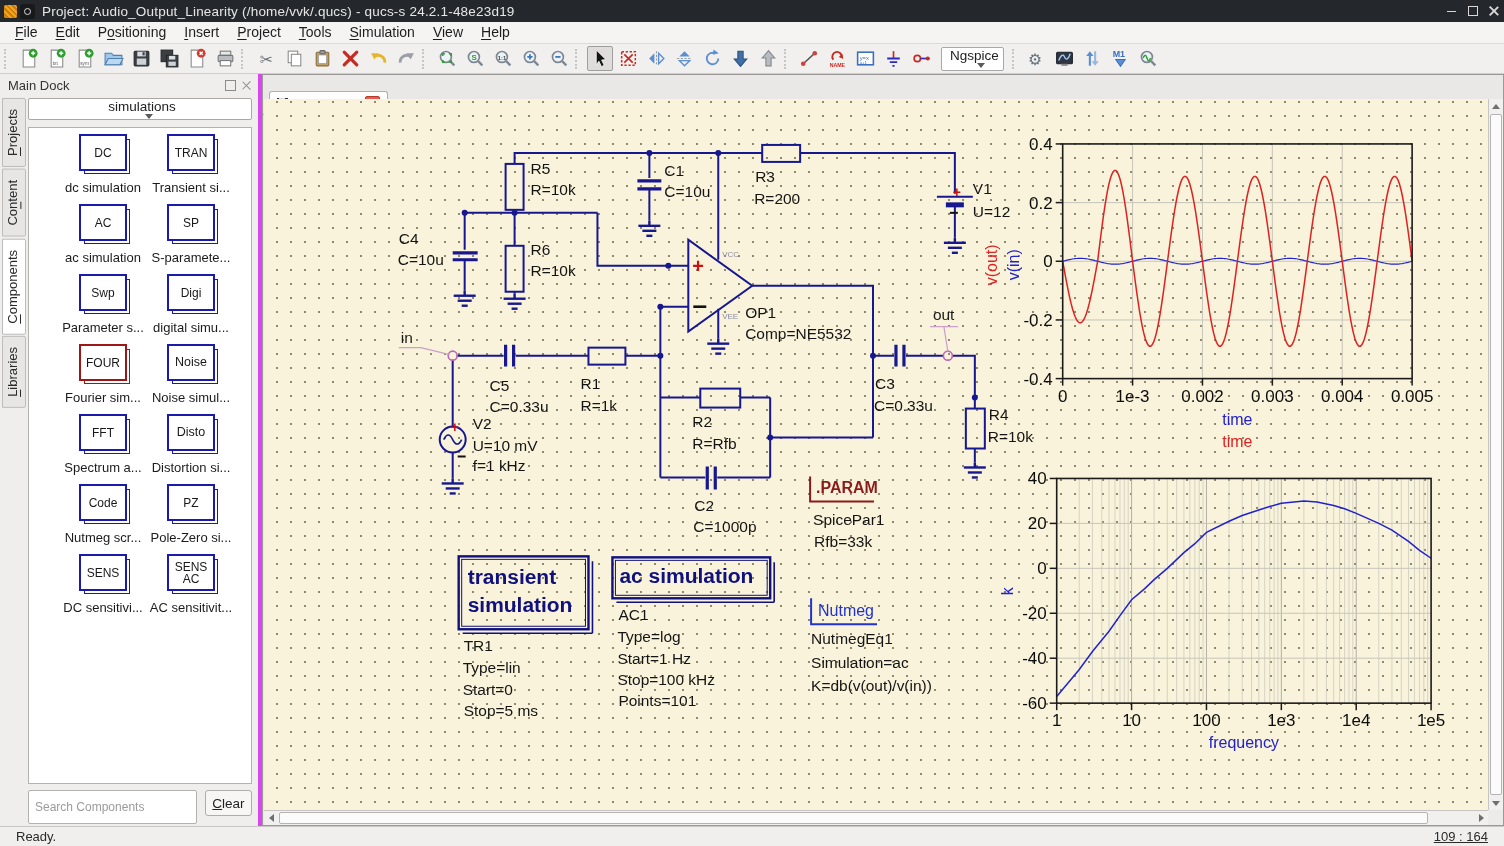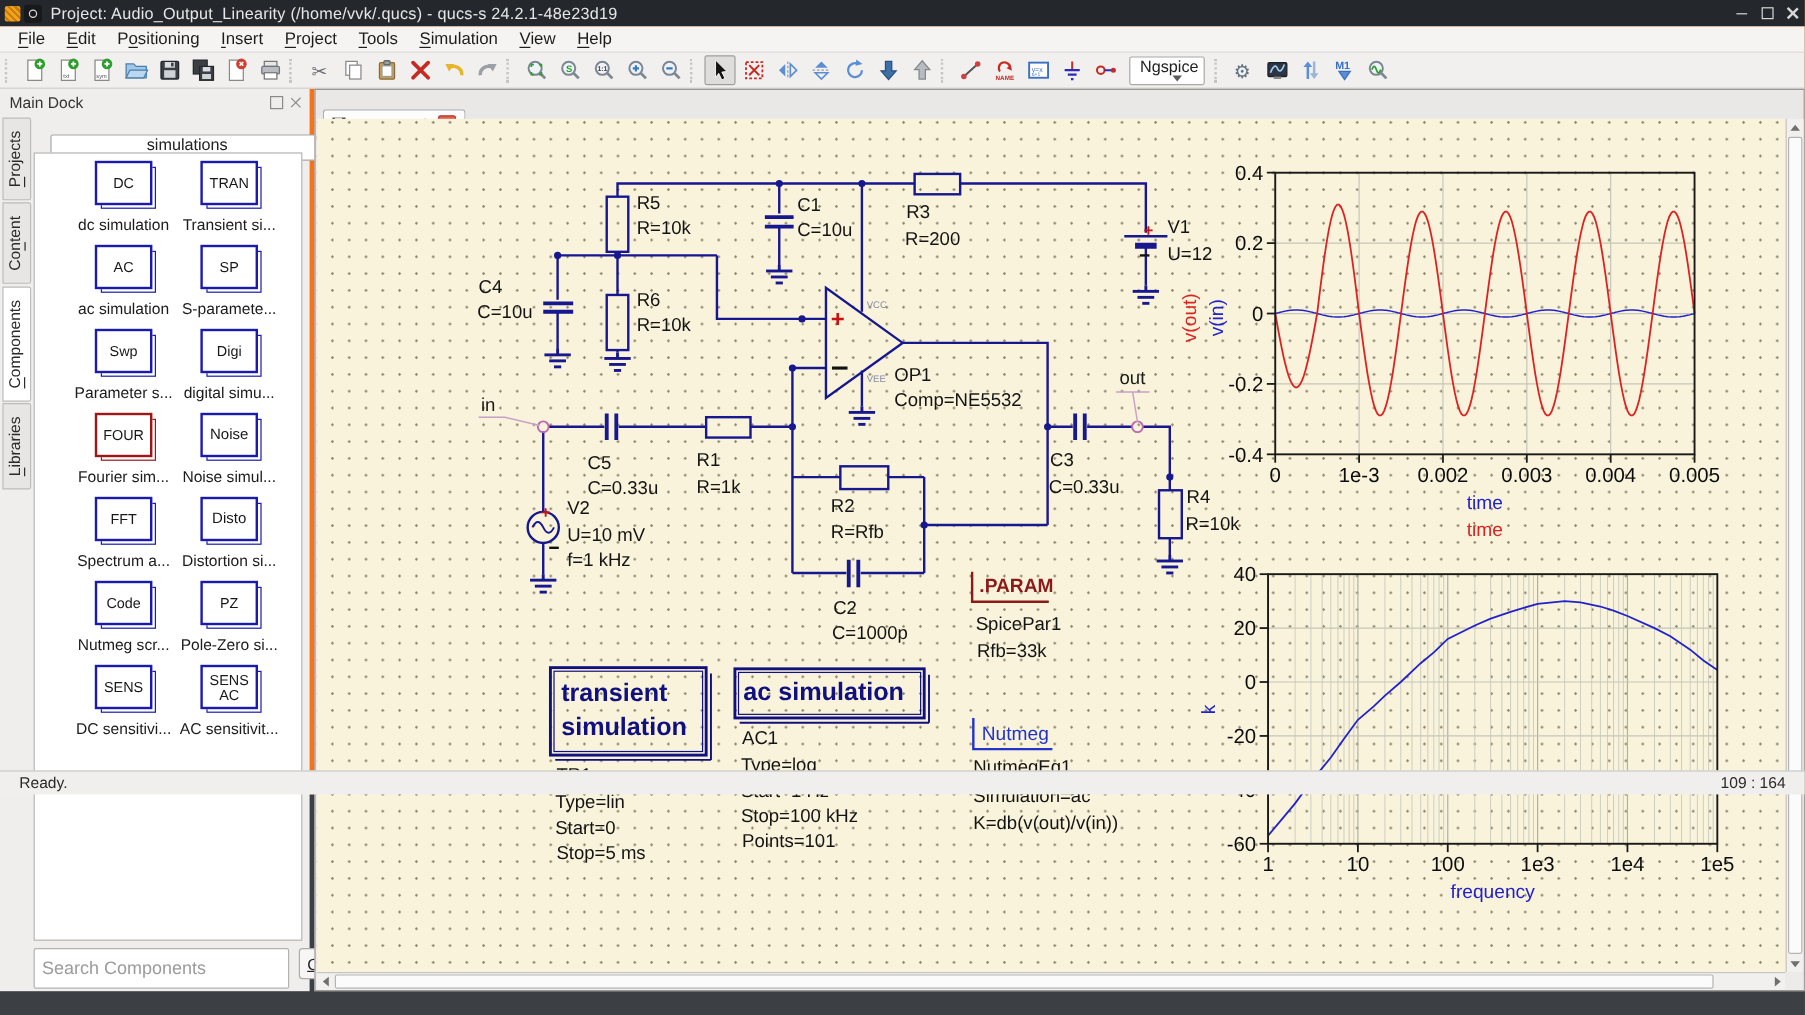--- a/index.html
+++ b/index.html
@@ -1,17 +1,17 @@
 <!DOCTYPE html>
 <html><head>
 <meta charset="utf-8">
 <style>
   html,body{margin:0;padding:0;background:#3c3f43;}
   body{width:1504px;height:846px;overflow:hidden;font-family:"Liberation Sans",sans-serif;-webkit-font-smoothing:antialiased;}
-  .app{position:relative;width:1504px;height:662px;background:#f97316;}
+  .app{position:relative;width:1504px;height:846px;background:#d946ef;}
   
   .titlebar{position:absolute;left:0;top:0;width:100%;height:22px;background:#24282c;display:flex;align-items:center;color:#e6e6e6;}
   .qucs-logo{width:13px;height:13px;margin:0 3px 0 4px;background:repeating-linear-gradient(45deg,#f4a21a,#f4a21a 2px,#c87d10 2px,#c87d10 4px);border-radius:2px;flex:0 0 auto;}
   .app-icon{width:15px;height:15px;background:#17191b;border-radius:3px;margin-right:7px;position:relative;flex:0 0 auto;}
   .app-icon::after{content:"";position:absolute;left:4px;top:4px;width:5px;height:5px;border:1.5px solid #dcdcdc;border-radius:50%;}
   .title{font-size:13.5px;letter-spacing:.2px;white-space:nowrap;}
   .winbtns{margin-left:auto;display:flex;align-items:center;height:100%;}
   .winbtn{width:21px;height:100%;display:flex;align-items:center;justify-content:center;position:relative;}
   .glyph-min{width:9px;height:0;border-top:1.6px solid #d8d8d8;}
   .glyph-max{width:8px;height:8px;border:1.4px solid #d8d8d8;}
@@ -23,40 +23,40 @@
   .menu-item{font-size:14px;color:#1d1d1d;padding:2px 9px;white-space:nowrap;}
   .menu-item u{text-underline-offset:2px;}
   
   .toolbar{position:absolute;left:0;top:44px;width:100%;height:30px;background:#f1f0ef;border-bottom:1px solid #cfcecd;display:flex;align-items:center;padding-left:2px;box-sizing:border-box;}
   .tb-handle{width:5px;height:20px;border-left:2px dotted #c6c5c4;margin:0 4px 0 2px;}
   .tb-btn{width:26px;height:25px;border:1px solid transparent;border-radius:2px;display:flex;align-items:center;justify-content:center;background:transparent;padding:0;margin:0 1px;}
   .tb-btn svg{width:21px;height:21px;}
   .tb-btn.pressed{background:#dedddc;border-color:#9f9e9d;}
   .combo{height:22px;background:#fff;border:1px solid #a9a8a7;border-radius:2px;display:flex;align-items:center;font-size:13.5px;color:#222;padding:0 4px 0 8px;margin:0 6px;flex-direction:column;}
   .combo .arr{width:0;height:0;border-left:4px solid transparent;border-right:4px solid transparent;border-top:5px solid #5a5a5a;margin-left:14px;}
-  .combo.category{margin:14px;width:100%;box-sizing:border-box;justify-content:space-between;}
+  .combo.category{margin:0;width:100%;box-sizing:border-box;justify-content:space-between;}
   
   .dock{position:absolute;left:0;top:74px;width:258px;height:752px;background:#efeeed;}
   .dock-header{height:18px;display:flex;align-items:center;padding:2px 6px 0 8px;font-size:13px;color:#333;}
   .dock-header .hdr-icons{margin-left:auto;display:flex;gap:6px;}
   .hdr-restore{width:9px;height:9px;border:1.3px solid #8a8a8a;}
   .hdr-close{position:relative;width:10px;height:10px;}
   .hdr-close::before,.hdr-close::after{content:"";position:absolute;left:4px;top:0;width:1.4px;height:11px;background:#8a8a8a;}
   .hdr-close::before{transform:rotate(45deg);} .hdr-close::after{transform:rotate(-45deg);}
   .dock-tabs{position:absolute;left:2px;top:24px;width:24px;display:flex;flex-direction:column;gap:2px;}
   .dock-tab{writing-mode:vertical-rl;transform:rotate(180deg);background:#e7e6e5;border:1px solid #bdbcbb;border-radius:2px 0 0 2px;font-size:13px;color:#2a2a2a;padding:10px 2px;text-align:center;}
   .dock-tab.active{background:#ffffff;}
   .dock-panel{position:absolute;left:28px;top:24px;right:6px;bottom:6px;}
   .comp-list{position:absolute;left:0;top:29px;right:0;bottom:36px;background:#fff;border:1px solid #b3b2b1;overflow:hidden;display:grid;grid-template-columns:88px 88px;padding:6px 0 0 30px;box-sizing:border-box;align-content:start;}
   .comp-item{height:70px;display:flex;flex-direction:column;align-items:center;}
   .comp-icon{width:44px;height:33px;border:2px solid #1a1aae;background:#fff;display:flex;align-items:center;justify-content:center;font-size:12px;color:#181818;box-shadow:4px 4px 0 -2px #ffffff,4px 4px 0 -1px #1a1aae;white-space:pre-line;text-align:center;line-height:1.0;}
   .comp-icon.red{border-color:#a01616;box-shadow:4px 4px 0 -2px #ffffff,4px 4px 0 -1px #a01616;}
   .comp-label{margin-top:9px;font-size:13px;color:#1b1b1b;white-space:nowrap;}
   .dock-search{position:absolute;left:0;bottom:4px;right:0;height:26px;display:flex;gap:8px;}
-  .dock-search input{flex:1;height:24px;border:1px solid #b3b2b1;border-radius:2px;font-size:15px;padding:16px 6px;color:#222;box-sizing:border-box;font-family:inherit;}
+  .dock-search input{flex:1;height:24px;border:1px solid #b3b2b1;border-radius:2px;font-size:12px;padding:16px 6px;color:#222;box-sizing:border-box;font-family:inherit;}
   .dock-search input::placeholder{color:#9b9b9b;}
   .clear-btn{width:60px;height:26px;background:#f7f6f5;border:1px solid #aeadac;border-radius:3px;font-size:13.5px;color:#222;font-family:inherit;}
   
   .canvas-wrap{position:absolute;left:262px;top:74px;width:1242px;height:752px;border:1px solid #9a9998;box-sizing:border-box;background:#e9e8e7;}
   .tabbar{position:absolute;left:0;top:16px;right:0;height:23px;border-bottom:1px solid #b7b6b5;display:flex;align-items:flex-end;padding-left:6px;}
   .doctab{height:22px;background:#fdfdfd;border:1px solid #b0afae;border-bottom:none;border-radius:3px 3px 0 0;display:flex;align-items:center;padding:0 7px;gap:5px;font-size:13px;color:#1e1e1e;}
   .tab-save-icon{width:11px;height:11px;background:#2e3237;position:relative;}
   .tab-save-icon::before{content:"";position:absolute;left:2px;top:0;width:6px;height:4px;background:#d9d9d9;}
   .tab-save-icon::after{content:"";position:absolute;left:2px;bottom:1px;width:7px;height:4px;background:#cfcfcf;}
   .tab-close{width:13px;height:13px;background:#e25c50;border:1px solid #b8392e;border-radius:2px;position:relative;}
@@ -71,21 +71,21 @@
   .tri{width:0;height:0;}
   .tri.up{border-left:4px solid transparent;border-right:4px solid transparent;border-bottom:5px solid #6f6f6f;}
   .tri.down{border-left:4px solid transparent;border-right:4px solid transparent;border-top:5px solid #6f6f6f;}
   .tri.left{border-top:4px solid transparent;border-bottom:4px solid transparent;border-right:5px solid #6f6f6f;}
   .tri.right{border-top:4px solid transparent;border-bottom:4px solid transparent;border-left:5px solid #6f6f6f;}
   .v-thumb{position:absolute;left:1px;right:1px;top:15px;bottom:15px;background:#fbfbfb;border:1px solid #b5b4b3;border-radius:2px;}
   .h-thumb{position:absolute;top:1px;bottom:1px;left:15px;right:60px;background:#fbfbfb;border:1px solid #b5b4b3;border-radius:2px;}
   .scroll-corner{position:absolute;right:0;bottom:0;width:15px;height:15px;background:#eceBea;}
   
   .statusbar{position:absolute;left:0;bottom:0;width:100%;height:20px;background:#f0efee;border-top:1px solid #c9c8c7;display:flex;align-items:center;font-size:13px;color:#2a2a2a;padding:0 16px;box-sizing:border-box;}
-  .statusbar .right{margin-left:auto;}
+  .statusbar .right{margin-left:auto;text-decoration:underline;}
   
   .st{font-size:15.5px;fill:#141414;}
   .st-port{font-size:15.5px;fill:#1a1a1a;}
   .st-title{font-size:21px;font-weight:bold;fill:#10107e;}
   .st-param{font-size:16px;font-weight:bold;fill:#8b1a1a;}
   .st-nutmeg{font-size:16px;fill:#2233cc;}
   .st-tiny{font-size:8px;fill:#8a8aa8;}
   .ct-tick{font-size:17px;fill:#0c0c0c;}
   .ct-axis{font-size:16px;}
 </style>

